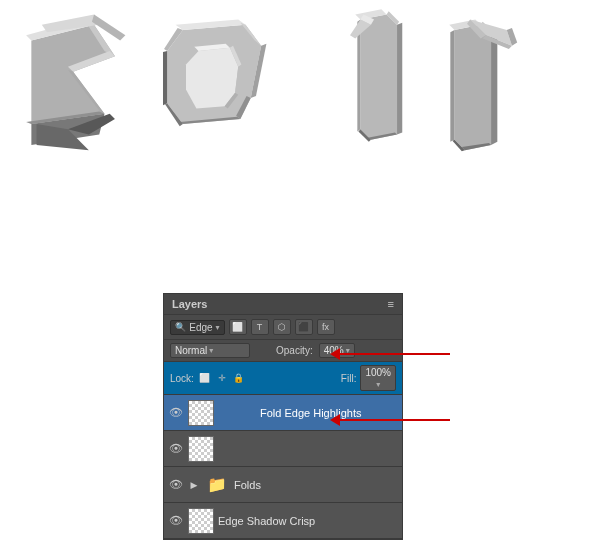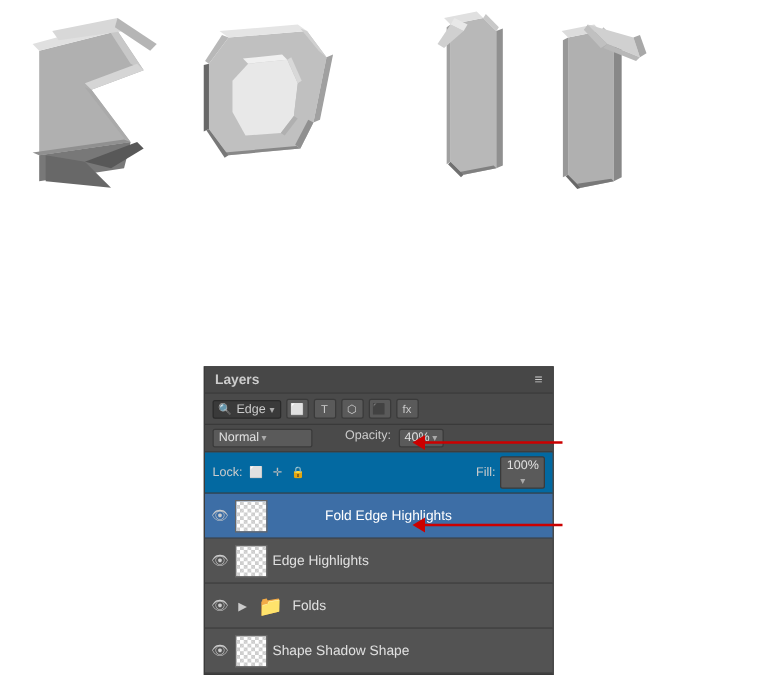--- a/index.html
+++ b/index.html
@@ -21,21 +21,21 @@
       align-items: center;
       justify-content: center;
       position: relative;
     }
 
     
     .layers-panel {
       position: absolute;
       left: 163px;
       top: 293px;
-      width: 280px;
+      width: 240px;
       background: #535353;
       border: 1px solid #3a3a3a;
     }
 
     .layers-title-bar {
       background: #474747;
       padding: 4px 8px;
       display: flex;
       justify-content: space-between;
       align-items: center;
@@ -107,21 +107,21 @@
       cursor: pointer;
       color: #cccccc;
       font-size: 9px;
     }
 
     
     .blend-row {
       background: #4a4a4a;
       padding: 3px 6px;
       display: flex;
-      align-items: flex-start;
+      align-items: center;
       gap: 6px;
       border-bottom: 1px solid #3a3a3a;
     }
 
     .blend-select-wrap {
       display: flex;
       align-items: center;
       background: #5a5a5a;
       border: 1px solid #3a3a3a;
       border-radius: 2px;
@@ -439,36 +439,35 @@
       <div class="layer-thumb-checker"></div>
     </div>
     <span class="layer-name">Fold Edge Highlights</span>
   </div>
 
   <div class="layer-row">
     <div class="layer-eye">👁</div>
     <div class="layer-thumb">
       <div class="layer-thumb-checker"></div>
     </div>
-    <span class="layer-name">Edge Highlights</span>
   </div>
 
   <div class="layer-row">
     <div class="layer-eye">👁</div>
     <div class="layer-expand">▶</div>
     <div class="layer-folder-icon">📁</div>
     <span class="layer-name">Folds</span>
   </div>
 
   <div class="layer-row">
     <div class="layer-eye">👁</div>
     <div class="layer-thumb">
       <div class="layer-thumb-checker"></div>
     </div>
-    <span class="layer-name">Shape Shadow Shape</span>
+    <span class="layer-name">Edge Shadow Crisp</span>
   </div>
 
 </div>
 
 <div style="position:absolute; left:330px; top:348px; display:flex; align-items:center; pointer-events:none;">
   <div style="width:0;height:0;border-top:6px solid transparent;border-bottom:6px solid transparent;border-right:10px solid #cc0000;"></div>
   <div style="width:110px;height:2px;background:#cc0000;"></div>
 </div>
 
 <div style="position:absolute; left:330px; top:414px; display:flex; align-items:center; pointer-events:none;">

